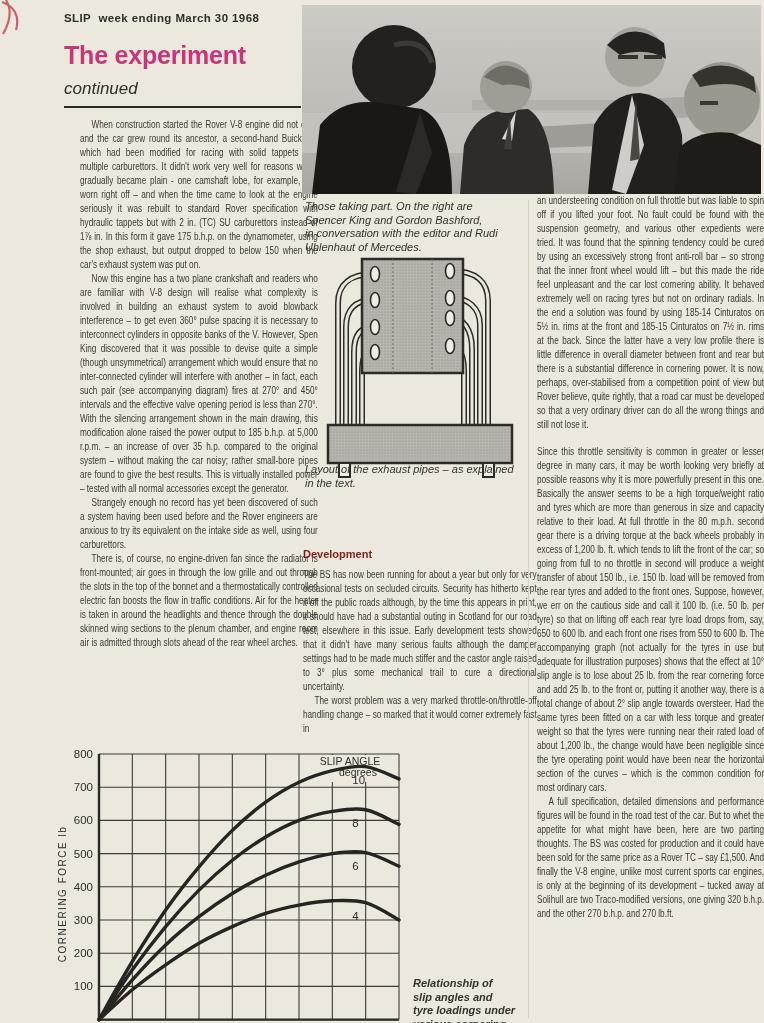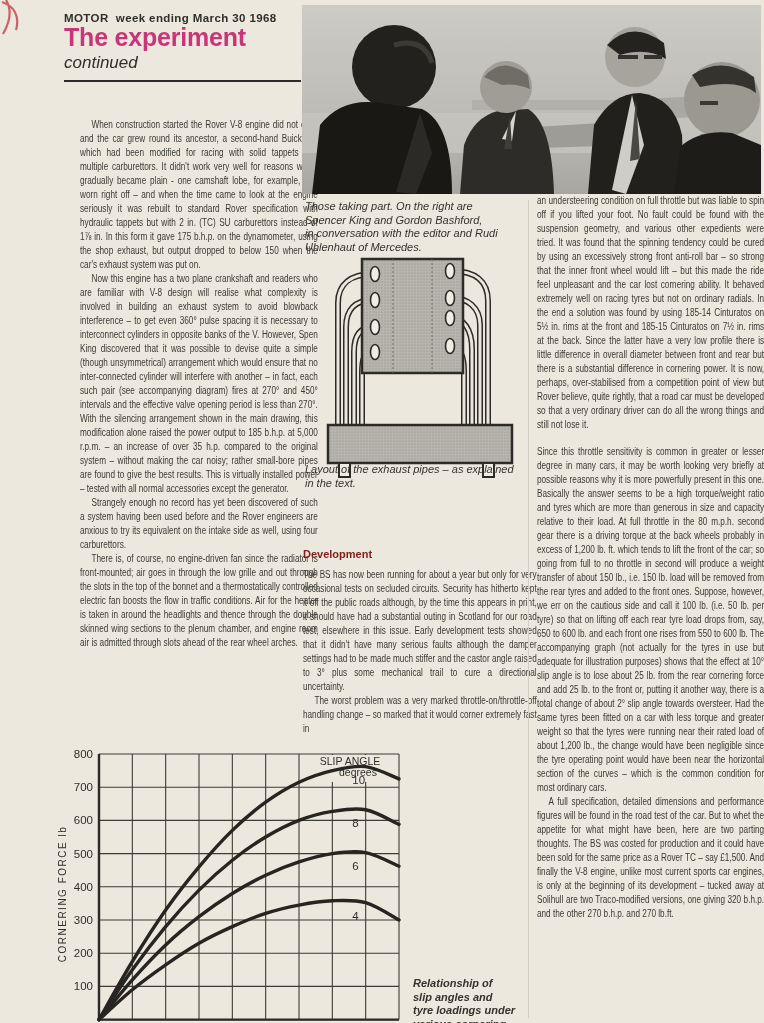--- a/index.html
+++ b/index.html
@@ -6,21 +6,21 @@
   body{width:764px;height:1023px;overflow:hidden;position:relative;
        background:#ece8de;font-family:"Liberation Sans",sans-serif;color:#35342f;}
   .page{position:absolute;inset:0;background:
         radial-gradient(ellipse at 85% 10%, #f1eee6 0%, rgba(0,0,0,0) 55%),
         linear-gradient(90deg,#e9e5da 0%,#eeeae0 6%,#edV 0%,#ece8de 90%,#ddd8cc 100%);}
   .abs{position:absolute;}
   
   .masthead{font-size:11.5px;font-weight:bold;letter-spacing:.4px;color:#2f2e2a;}
   .masthead .rest{font-weight:bold;}
   .title{font-size:25px;line-height:26px;font-weight:800;color:#c9357a;letter-spacing:-.2px;}
-  .subtitle{font-size:17px;font-style:italic;color:#2f2e2a;margin-top:3px;}
+  .subtitle{font-size:17px;font-style:italic;color:#2f2e2a;margin-top:11px;}
   .rule{height:2px;background:#2c2b27;}
   
   .cond{transform:scaleX(.82);transform-origin:0 0;}
   .body-text{font-size:10px;line-height:14px;text-align:justify;color:#3a3934;}
   .body-text p{margin:0;}
   .body-text p.ind{text-indent:14px;}
   .body-text p.gap{margin-top:13px;}
   .caption{font-size:11px;line-height:13.5px;font-style:italic;color:#33322d;white-space:pre-line;}
   .caption.b{font-weight:bold;}
   .devhead{font-size:11px;font-weight:bold;color:#7f1d1d;}
@@ -31,24 +31,24 @@
 <body>
 
 <div class="page"></div>
 
 <svg class="abs" style="left:0;top:0" width="34" height="44">
   <path d="M2,2 C14,6 20,16 16,30 M6,0 C12,10 10,22 3,34" stroke="#c4404a" stroke-width="2.2" fill="none" opacity=".8"></path>
 </svg>
 
 <div class="abs" style="left:64px;top:12px;width:238px">
   <div class="masthead">
-    <span>MOTOR</span>&nbsp;
+    <span>SLIP</span>&nbsp;
     <span class="rest">week ending March 30 1968</span>
   </div>
-  <div class="title" style="">
+  <div class="title" style="margin-top:18px">
     <div>The experiment</div>
   </div>
   <div class="subtitle">continued</div>
   <div class="rule" style="margin-top:7px;width:237px"></div>
 </div>
 
 <div class="abs" style="left:80px;top:118px;width:240px;height:625px;overflow:hidden">
   <div class="cond body-text" style="width:290px">
     <p class="ind">When construction started the Rover V-8 engine did not exist and the car grew round its ancestor, a second-hand Buick V-8 which had been modified for racing with solid tappets and multiple carburettors. It didn't work very well for reasons which gradually became plain - one camshaft lobe, for example, had worn right off – and when the time came to look at the engine seriously it was rebuilt to standard Rover specification with hydraulic tappets but with 2 in. (TC) SU carburettors instead of 1⅞ in. In this form it gave 175 b.h.p. on the dynamometer, using the shop exhaust, but output dropped to below 150 when the car's exhaust system was put on.</p>
     <p class="ind">Now this engine has a two plane crankshaft and readers who are familiar with V-8 design will realise what complexity is involved in building an exhaust system to avoid blowback interference – to get even 360° pulse spacing it is necessary to interconnect cylinders in opposite banks of the V. However, Spen King discovered that it was possible to devise quite a simple (though unsymmetrical) arrangement which would ensure that no inter-connected cylinder will interfere with another – in fact, each such pair (see accompanying diagram) fires at 270° and 450° intervals and the effective valve opening period is less than 270°. With the silencing arrangement shown in the main drawing, this modification alone raised the power output to 185 b.h.p. at 5,000 r.p.m. – an increase of over 35 h.p. compared to the original system – without making the car noisy; rather small-bore pipes are found to give the best results. This is virtually installed power – tested with all normal accessories except the generator.</p>

